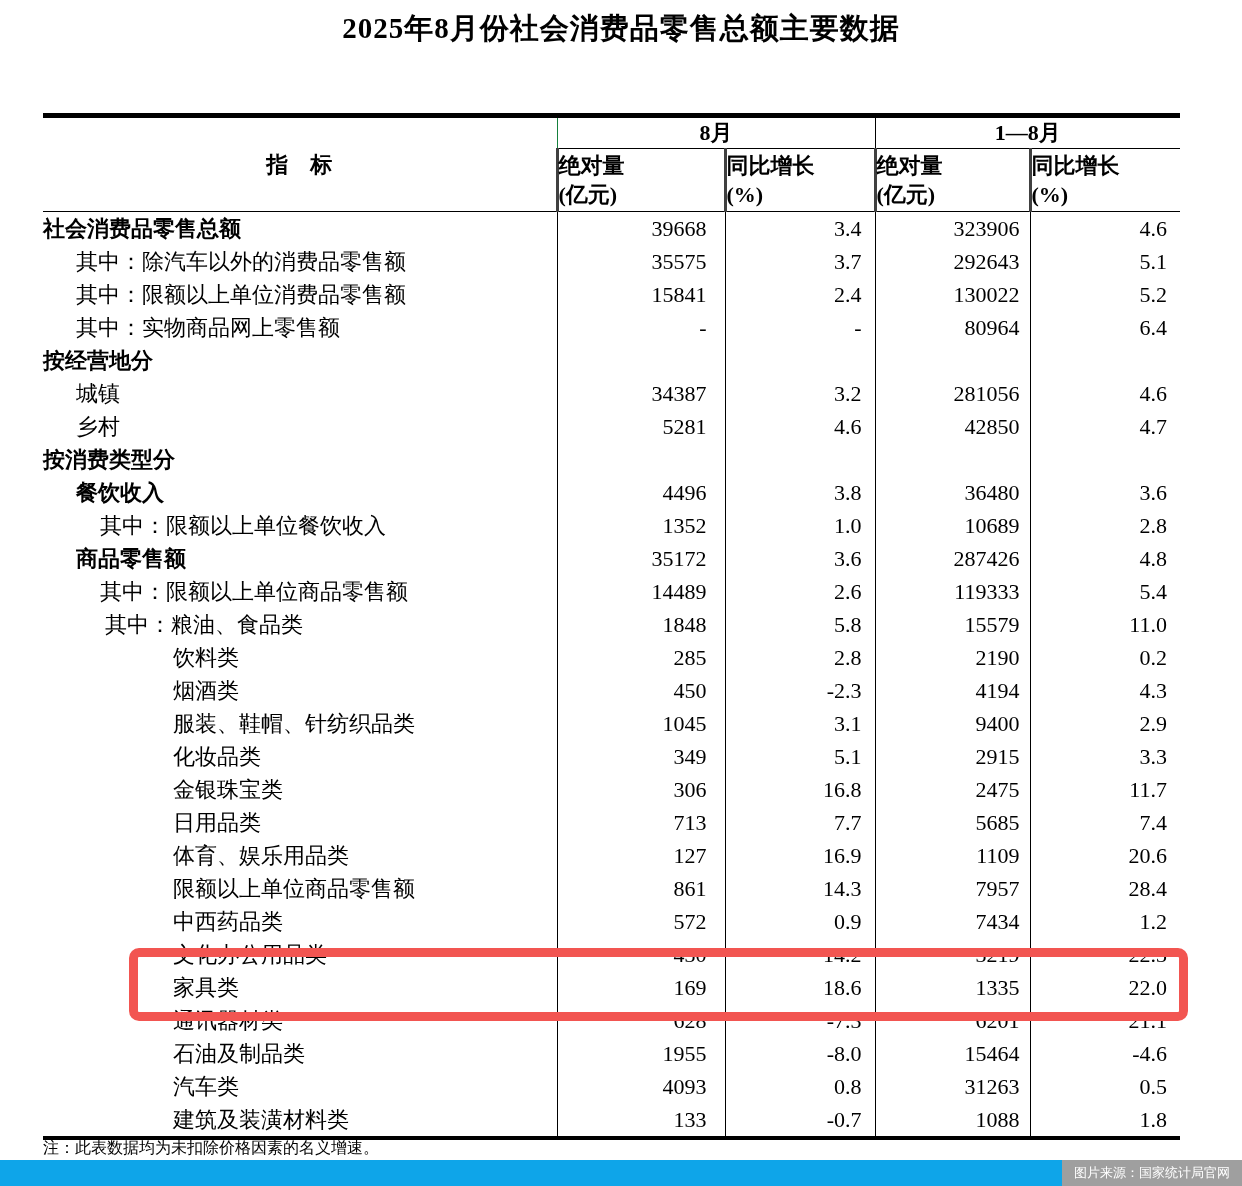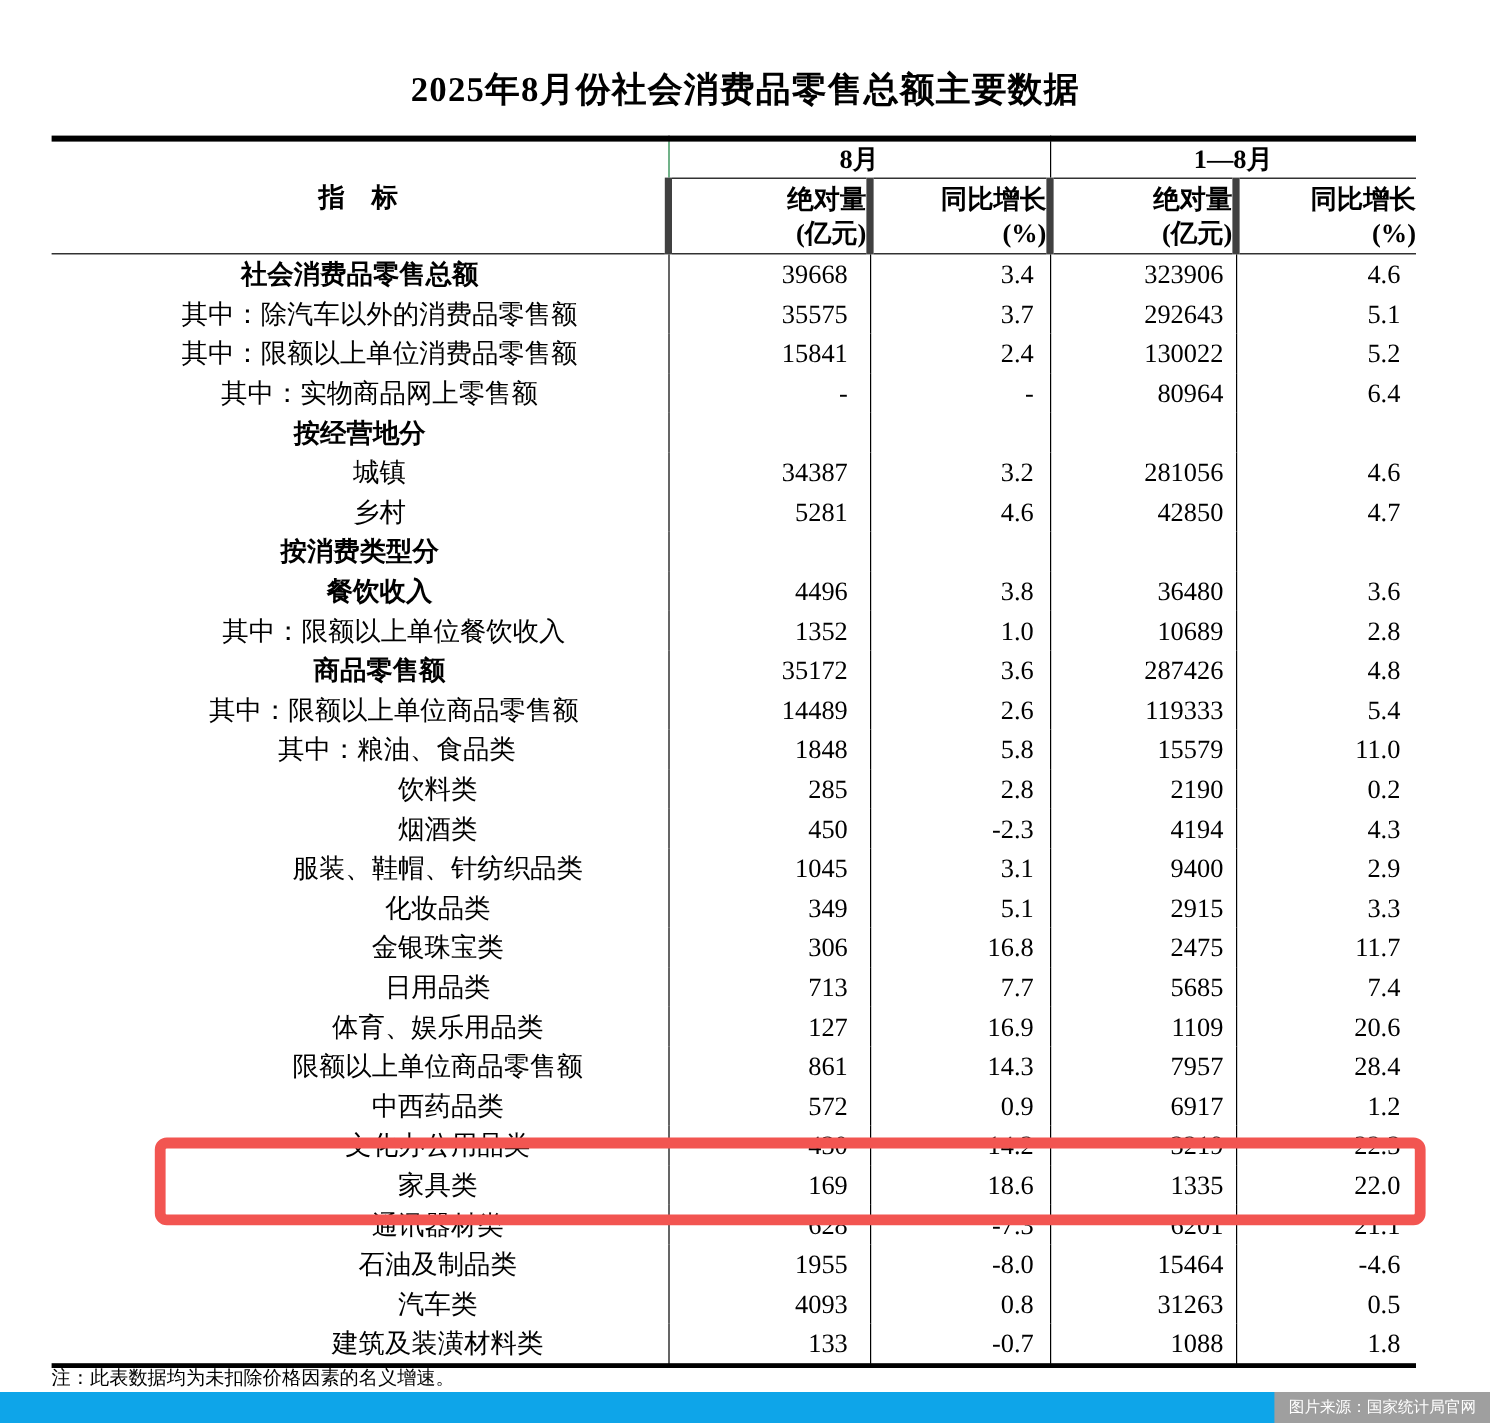--- a/index.html
+++ b/index.html
@@ -1,30 +1,30 @@
 <!DOCTYPE html>
 <html><head>
 <meta charset="utf-8">
 <style>
   html,body{margin:0;padding:0;background:#fff;}
   .page{position:relative;width:1242px;height:1186px;background:#ffffff;overflow:hidden;
         font-family:"Liberation Serif","DejaVu Serif",serif;color:#000;}
   .title{position:absolute;top:9px;left:0;width:100%;text-align:center;
-         font-size:29px;font-weight:bold;letter-spacing:1px;margin-top:46px;}
+         font-size:29px;font-weight:bold;letter-spacing:1px;}
   table.stat{position:absolute;left:43px;top:113px;width:1137px;border-collapse:collapse;
              table-layout:fixed;border-top:5px solid #000;border-bottom:4px solid #000;}
   col.w1{width:514px}col.w2{width:168px}col.w3{width:150px}col.w4{width:155px}col.w5{width:150px}
   th{font-weight:bold;font-size:22px;padding:0;vertical-align:middle;}
   tr.group-row{height:30px;}
   th.h-ind{border-right:1px solid #15803d;border-bottom:1px solid #000;text-align:center;}
   th.h-group{border-left:1px solid #000;border-bottom:1px solid #000;text-align:center;}
-  tr.sub-row th{border-left:6px solid #404040;border-bottom:1px solid #000;height:62px;
-                line-height:29px;text-align:right;font-weight:bold;}
+  tr.sub-row th{border-left:3px solid #404040;border-bottom:1px solid #000;height:62px;
+                line-height:29px;text-align:left;font-weight:bold;}
   tbody td{height:33px;font-size:22px;vertical-align:middle;padding:0;}
-  td.c-label{white-space:nowrap;text-align:center;}
+  td.c-label{white-space:nowrap;text-align:left;}
   td.c-num{text-align:right;border-left:1px solid #000;font-variant-numeric:tabular-nums;}
   td.c2{padding-right:18px}td.c3{padding-right:13px}td.c4{padding-right:10px}td.c5{padding-right:13px}
   .ind0{padding-left:0}
   .ind1{padding-left:33px}
   .ind2{padding-left:57px}
   .ind3{padding-left:62px}
   .ind4{padding-left:130px}
   .b{font-weight:bold}
   .hl-box{position:absolute;left:129px;top:948px;width:1059px;height:73px;
           border:9px solid #f25551;border-radius:10px;box-sizing:border-box;
@@ -220,21 +220,21 @@
           <td class="c-label ind4">限额以上单位商品零售额</td>
           <td class="c-num c2">861</td>
           <td class="c-num c3">14.3</td>
           <td class="c-num c4">7957</td>
           <td class="c-num c5">28.4</td>
         </tr>
         <tr>
           <td class="c-label ind4">中西药品类</td>
           <td class="c-num c2">572</td>
           <td class="c-num c3">0.9</td>
-          <td class="c-num c4">6917</td>
+          <td class="c-num c4">7434</td>
           <td class="c-num c5">1.2</td>
         </tr>
         <tr>
           <td class="c-label ind4">文化办公用品类</td>
           <td class="c-num c2">430</td>
           <td class="c-num c3">14.2</td>
           <td class="c-num c4">3219</td>
           <td class="c-num c5">22.3</td>
         </tr>
         <tr>

